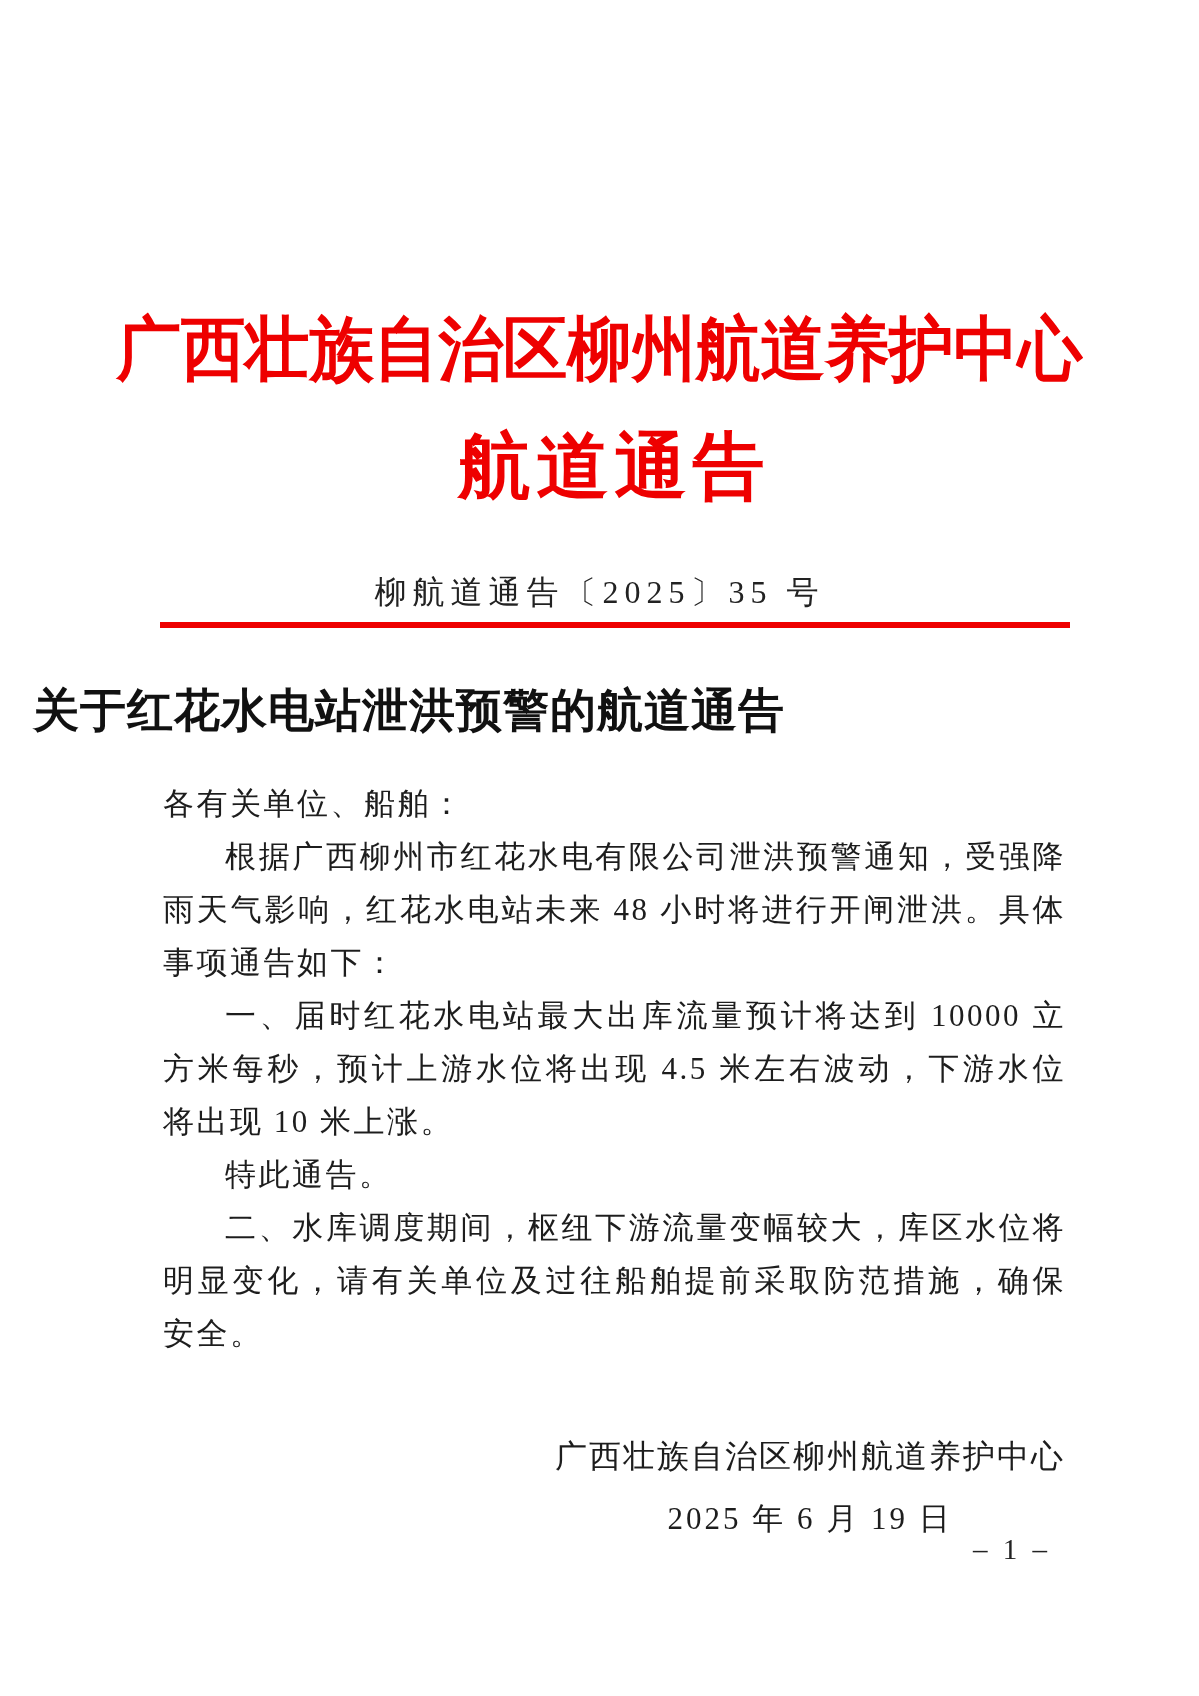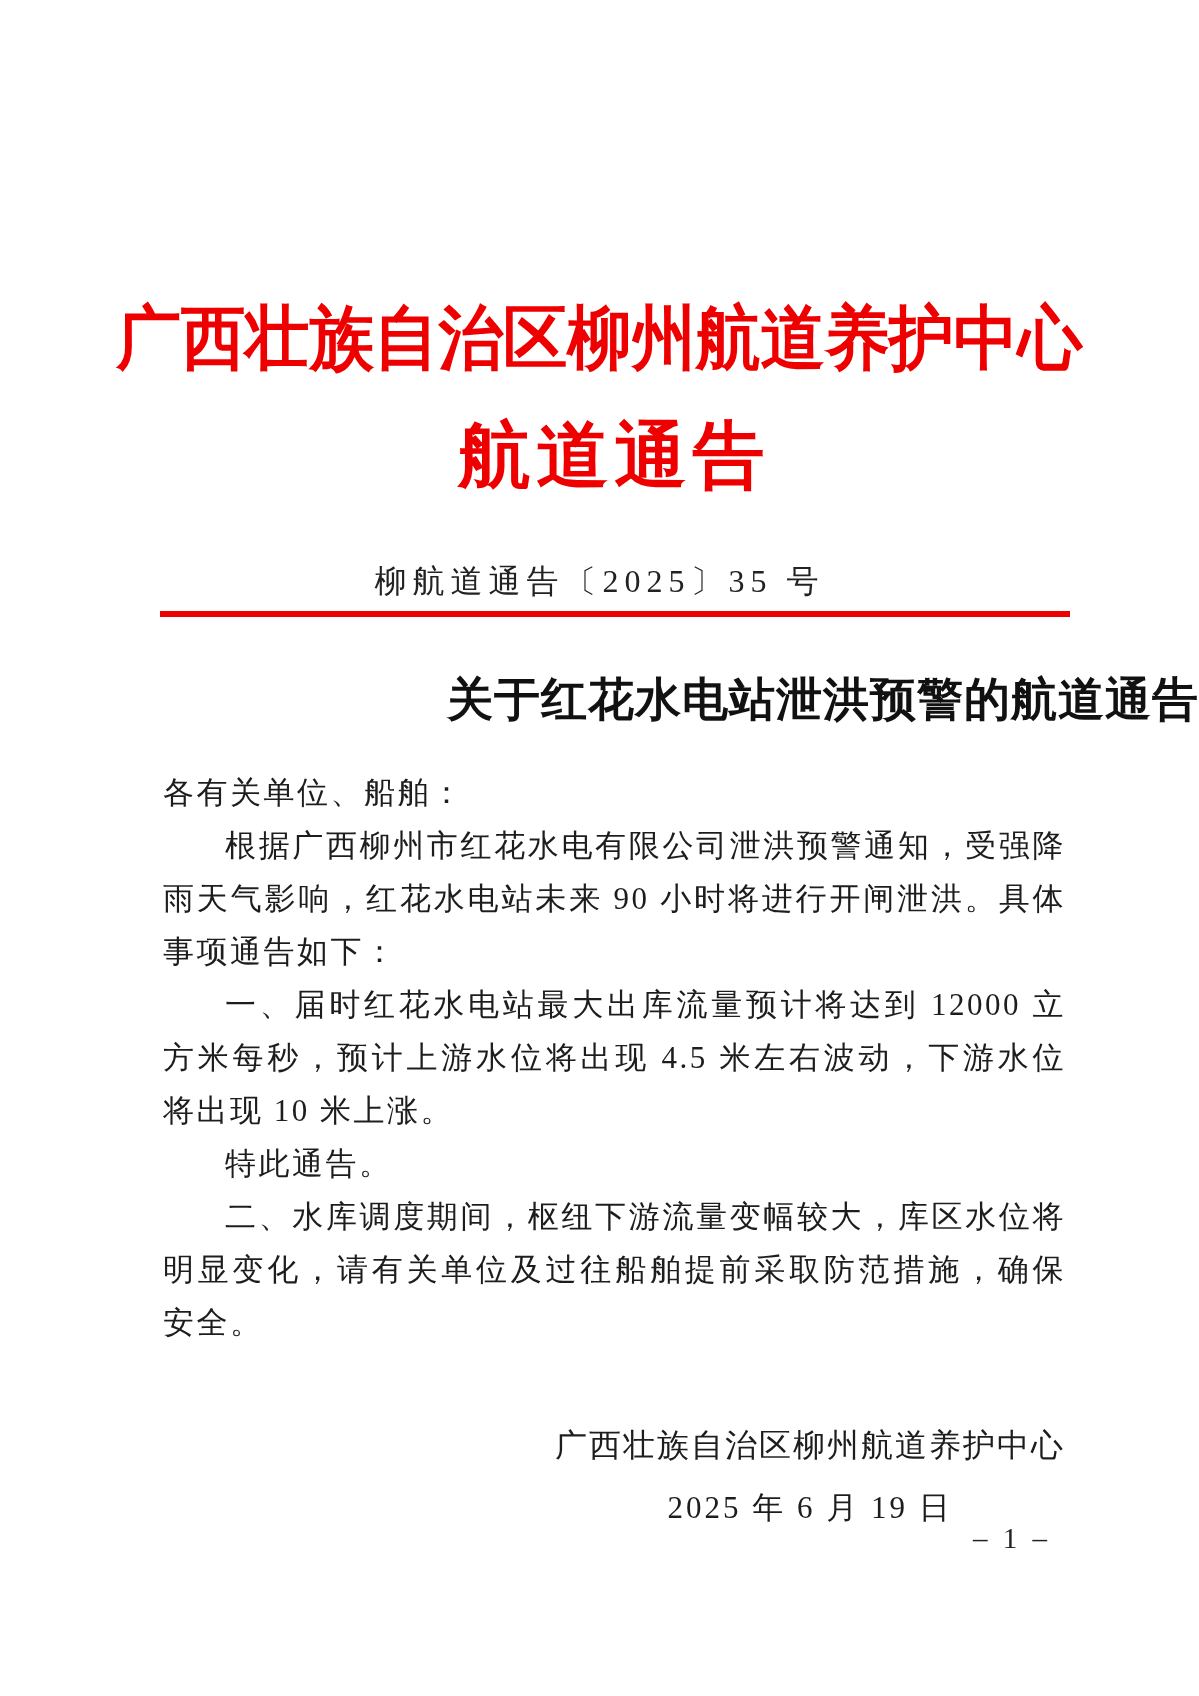--- a/index.html
+++ b/index.html
@@ -5,21 +5,21 @@
   :root { --accent: #ee0000; --ink: #1a1a1a; --paper: #ffffff; }
   * { margin: 0; padding: 0; box-sizing: border-box; }
   html, body { background: #ffffff; }
   body { font-family: "Liberation Serif", "DejaVu Serif", serif; }
 
   .page {
     position: relative;
     width: 1199px;
     height: 1612px;
     background: var(--paper);
-    margin: 0 auto;
+    margin: 11px auto;
     overflow: hidden;
     color: var(--ink);
   }
 
   
   .agency-title {
     position: absolute;
     top: 296px;
     left: 0; right: 0;
     text-align: center;
@@ -63,21 +63,21 @@
     width: 910px;
     height: 6px;
     background: var(--accent);
   }
 
   
   .notice-title {
     position: absolute;
     top: 672px;
     left: 0; right: 0;
-    text-align: right;
+    text-align: left;
     font-size: 46px;
     line-height: 56px;
     font-weight: bold;
     letter-spacing: 1px;
     color: #111;
     white-space: nowrap;
     padding-left: 33px;
   }
 
   
@@ -140,22 +140,22 @@
   </div>
 
   <div class="doc-number">柳航道通告〔2025〕35 号</div>
 
   <div class="red-rule"></div>
 
   <div class="notice-title">关于红花水电站泄洪预警的航道通告</div>
 
   <div class="body-text">
     <p>各有关单位、船舶：</p>
-    <p class="indent">根据广西柳州市红花水电有限公司泄洪预警通知，受强降雨天气影响，红花水电站未来 90 小时将进行开闸泄洪。具体事项通告如下：</p>
-    <p class="indent">一、届时红花水电站最大出库流量预计将达到 12000 立方米每秒，预计上游水位将出现 4.5 米左右波动，下游水位将出现 10 米上涨。</p>
+    <p class="indent">根据广西柳州市红花水电有限公司泄洪预警通知，受强降雨天气影响，红花水电站未来 48 小时将进行开闸泄洪。具体事项通告如下：</p>
+    <p class="indent">一、届时红花水电站最大出库流量预计将达到 10000 立方米每秒，预计上游水位将出现 4.5 米左右波动，下游水位将出现 10 米上涨。</p>
     <p class="indent">特此通告。</p>
     <p class="indent">二、水库调度期间，枢纽下游流量变幅较大，库区水位将明显变化，请有关单位及过往船舶提前采取防范措施，确保安全。</p>
   </div>
 
   <div class="signature-block">
     <div class="org">广西壮族自治区柳州航道养护中心</div>
     <div class="date">2025 年 6 月 19 日</div>
   </div>
 
   <div class="page-number">– 1 –</div>

